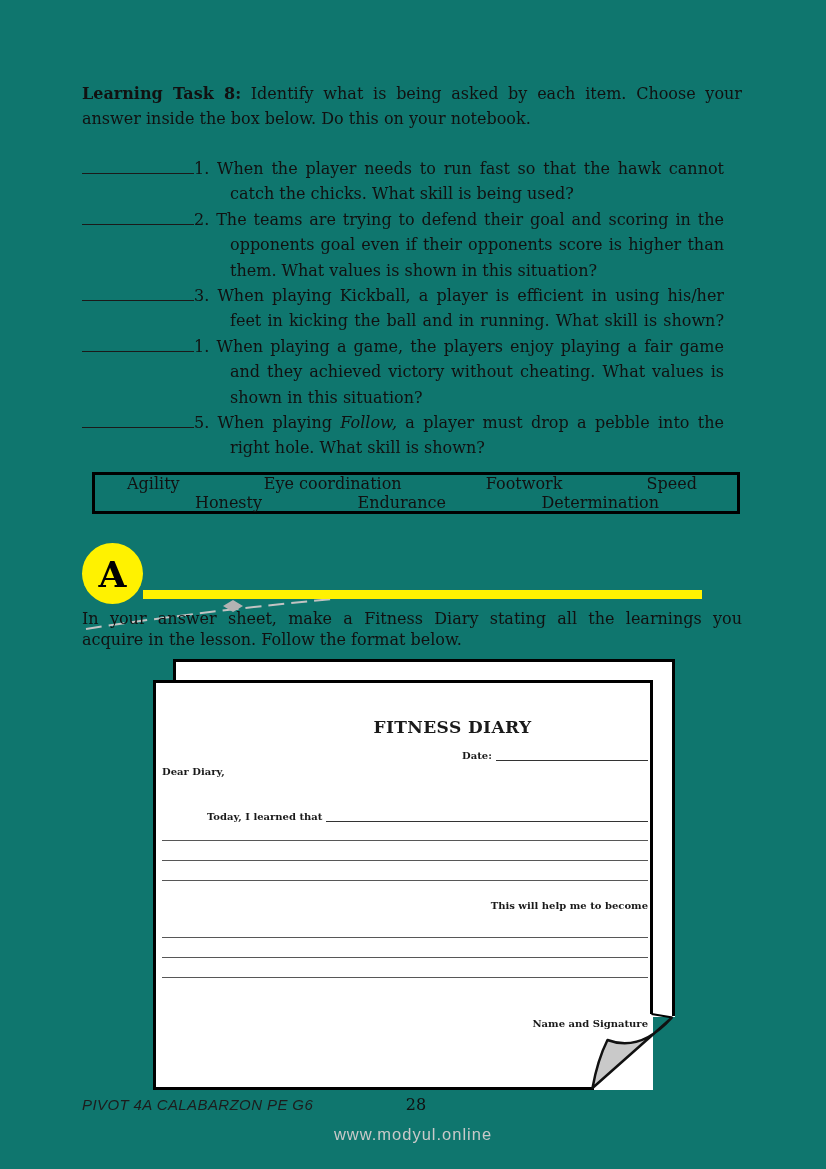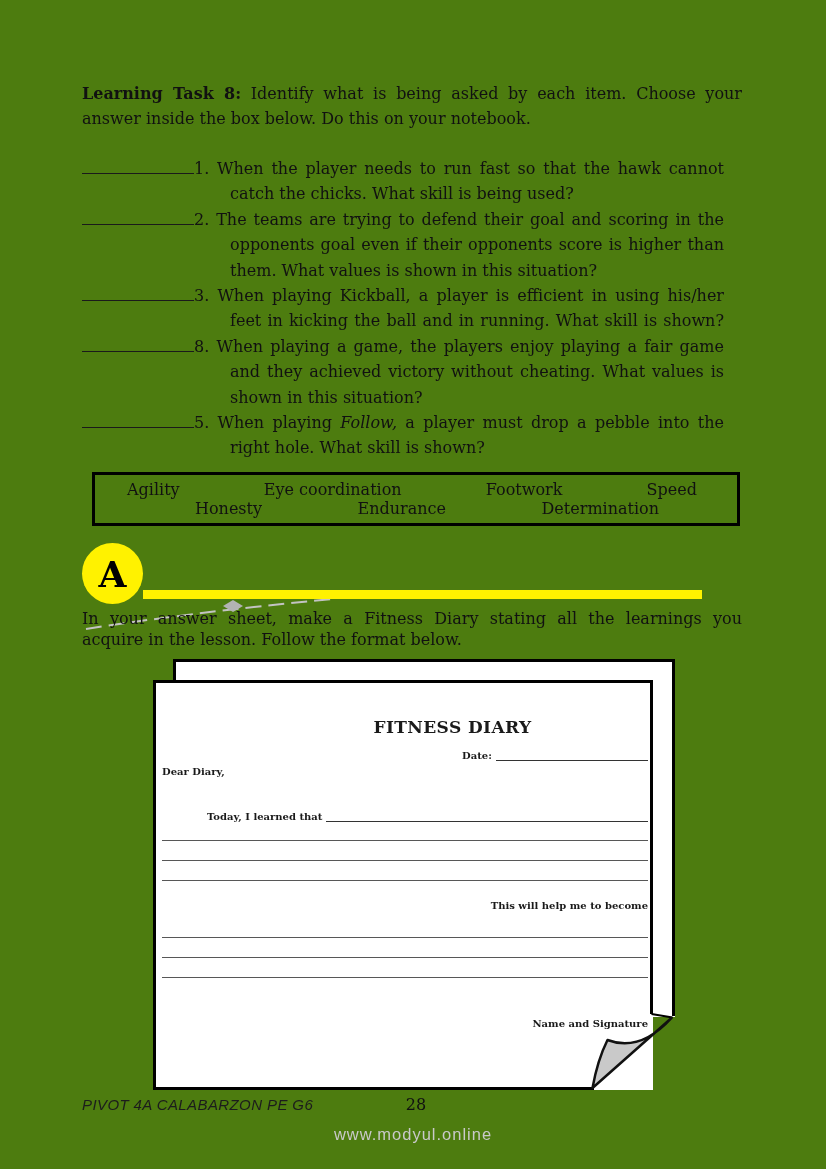--- a/index.html
+++ b/index.html
@@ -1,21 +1,21 @@
 <!DOCTYPE html>
 <html style="--accent: #FFF200;"><head>
 <meta charset="utf-8">
 <style>
   :root { --accent: #FFF200; }
   * { box-sizing: border-box; }
   html,body { margin:0; padding:0; background:#ffffff; }
   .page {
     position: relative;
     width: 826px; height: 1169px;
-    background: #4d7c0f;
+    background: #0f766e;
     font-family: "DejaVu Serif", serif;
     color: #111;
     overflow: hidden;
   }
   .abs { position: absolute; }
   svg.art { position:absolute; left:0; top:0; }
 
   
   .tline { font-size:16px; line-height:25.4px; white-space:normal; }
   .jfull { text-align: justify; text-align-last: justify; }
@@ -24,22 +24,22 @@
   .blank {
     display:inline-block; width:112px; height:3px;
     border-bottom:1.6px solid #1a1a1a;
   }
 
   #heading { left:82px; top:81px; width:660px; }
   #items   { left:82px; top:156px; width:642px; }
 
   
   #choicebox {
-    left:92px; top:472px; width:648px; height:54px;
-    border:3px solid #000; padding-top:6px;
+    left:92px; top:472px; width:648px; height:42px;
+    border:3px solid #000; 
   }
   .chrow { display:flex; justify-content:space-between; font-size:16px; line-height:18.5px; }
   .chrow1 { padding:0 40px 0 32px; }
   .chrow2 { padding:0 78px 0 100px; }
 
   
   #badge {
     left:82px; top:543px; width:61px; height:61px;
     border-radius:50%; background:var(--accent);
     display:flex; align-items:center; justify-content:center;
@@ -105,21 +105,21 @@
     <div>
       <div class="tline jfull"><span class="blank"></span><span>2. The teams are trying to defend their goal and scoring in the</span></div>
       <div class="tline cont jfull">opponents goal even if their opponents score is higher than</div>
       <div class="tline cont jlast">them. What values is shown in this situation?</div>
     </div>
     <div>
       <div class="tline jfull"><span class="blank"></span><span>3. When playing Kickball, a player is efficient in using his/her</span></div>
       <div class="tline cont jfull">feet in kicking the ball and in running. What skill is shown?</div>
     </div>
     <div>
-      <div class="tline jfull"><span class="blank"></span><span>8. When playing a game, the players enjoy playing a fair game</span></div>
+      <div class="tline jfull"><span class="blank"></span><span>1. When playing a game, the players enjoy playing a fair game</span></div>
       <div class="tline cont jfull">and they achieved victory without cheating. What values is</div>
       <div class="tline cont jlast">shown in this situation?</div>
     </div>
     <div>
       <div class="tline jfull"><span class="blank"></span><span>5. When playing</span> <i>Follow,</i> <span>a player must drop a pebble into the</span></div>
       <div class="tline cont jlast">right hole. What skill is shown?</div>
     </div>
   </div>
 
   <div class="abs" id="choicebox">

